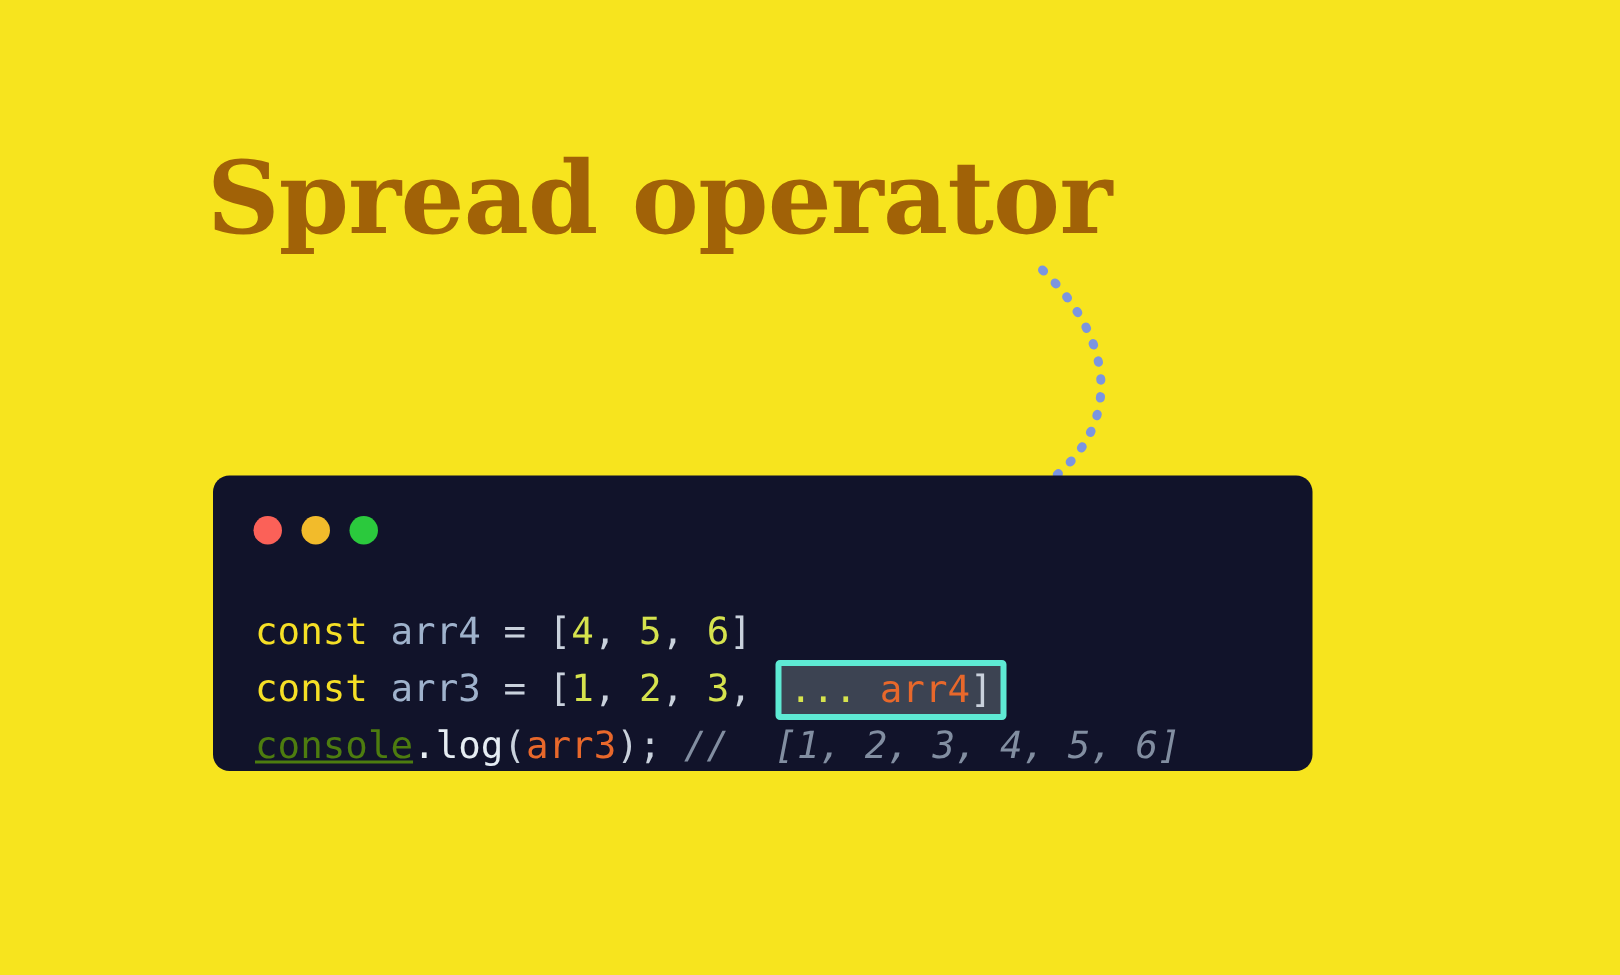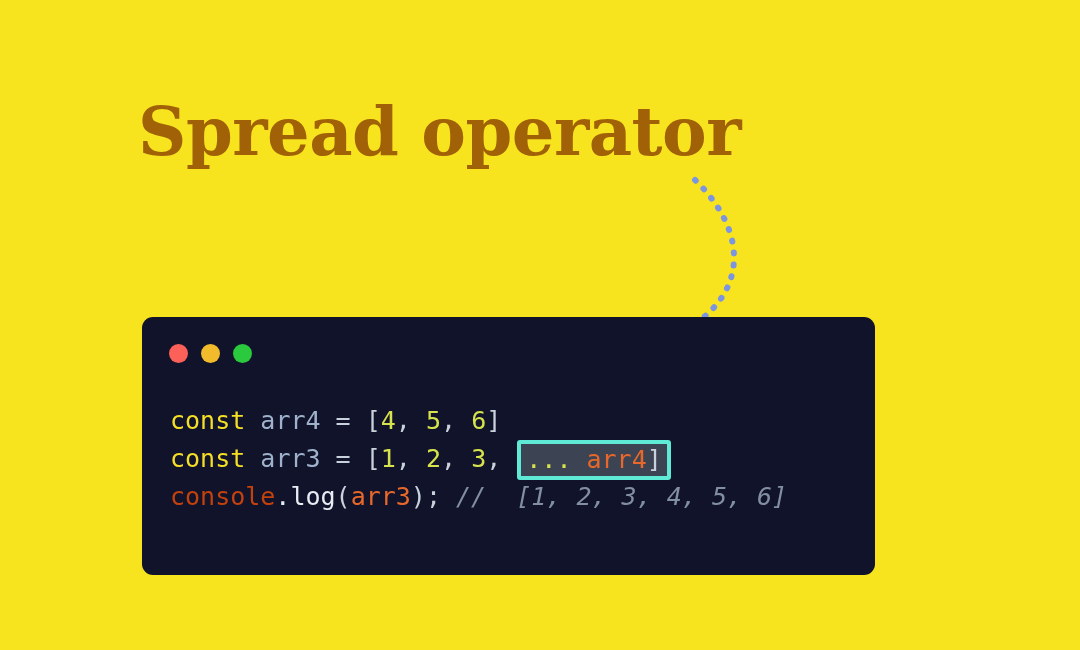--- a/index.html
+++ b/index.html
@@ -39,21 +39,21 @@
     color: #a16207;
     white-space: nowrap;
   }
 
   
   .code-window {
     position: absolute;
     left: 142px;
     top: 317px;
     width: 733px;
-    height: 258px;
+    height: 197px;
     background: #11132A;
     border-radius: 11px;
     box-sizing: border-box;
     overflow: hidden;
   }
   .window-dots {
     position: absolute;
     left: 27px;
     top: 27px;
     display: flex;
@@ -81,21 +81,21 @@
     line-height: 36px;
     white-space: pre;
     color: #C9D1DC;
   }
 
   .tok-kw      { color: #F5DF26; }
   .tok-var     { color: #9FB2CC; }
   .tok-op      { color: #C9D1DC; }
   .tok-punct   { color: #C9D1DC; }
   .tok-num     { color: #D6E34D; }
-  .tok-fn      { color: #c2410c; }
+  .tok-fn      { color: #4d7c0f; text-decoration: underline; }
   .tok-prop    { color: #E6EDF3; }
   .tok-arg     { color: #E8682B; }
   .tok-comment { color: #828EA1; font-style: italic; }
   .tok-spread  { color: #D6E34D; }
   .tok-sp-var  { color: #E8682B; }
 
   .highlight-box {
     display: inline-block;
     background: #3C4352;
     border: 4px solid #5eead4;

